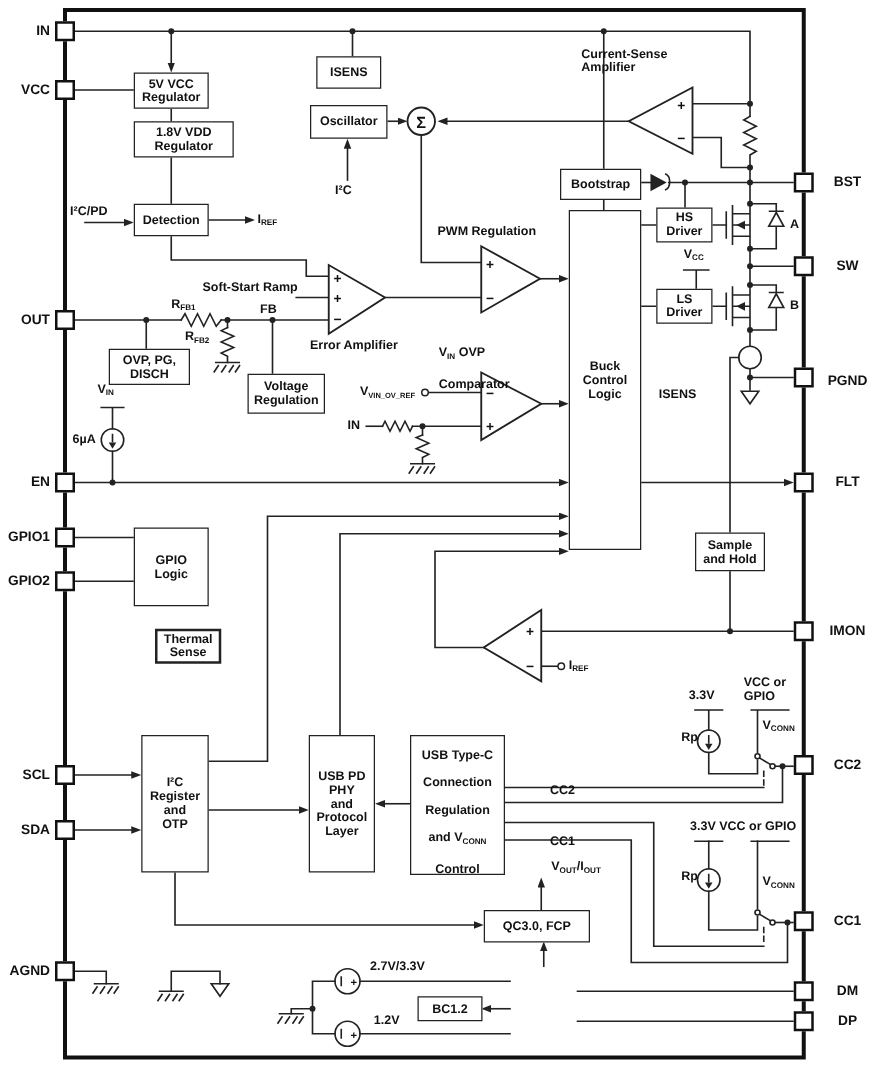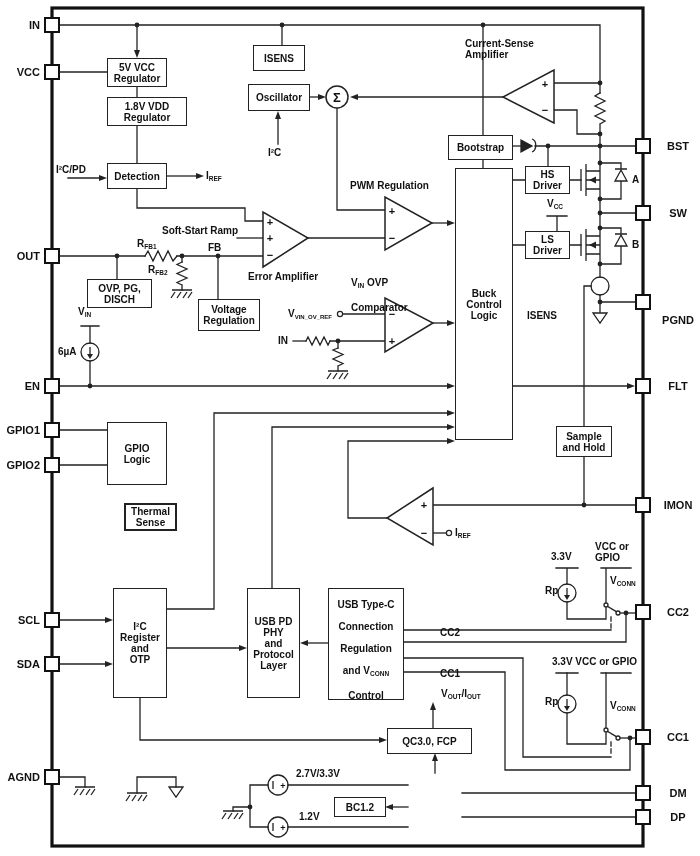--- a/index.html
+++ b/index.html
@@ -345,21 +345,21 @@
   <div class="pinlbl pl" style="top:65px">VCC</div>
   <div class="pinlbl pl" style="top:249px">OUT</div>
   <div class="pinlbl pl" style="top:379px">EN</div>
   <div class="pinlbl pl" style="top:423px">GPIO1</div>
   <div class="pinlbl pl" style="top:458px">GPIO2</div>
   <div class="pinlbl pl" style="top:613px">SCL</div>
   <div class="pinlbl pl" style="top:657px">SDA</div>
   <div class="pinlbl pl" style="top:770px">AGND</div>
   <div class="pinlbl pr" style="top:139px">BST</div>
   <div class="pinlbl pr" style="top:206px">SW</div>
-  <div class="pinlbl pr" style="top:313px">PGND</div>
+  <div class="pinlbl pr" style="top:298px">PGND</div>
   <div class="pinlbl pr" style="top:379px">FLT</div>
   <div class="pinlbl pr" style="top:498px">IMON</div>
   <div class="pinlbl pr" style="top:605px">CC2</div>
   <div class="pinlbl pr" style="top:730px">CC1</div>
   <div class="pinlbl pr" style="top:786px">DM</div>
   <div class="pinlbl pr" style="top:810px">DP</div>
 
 </div>
 
 </body></html>

